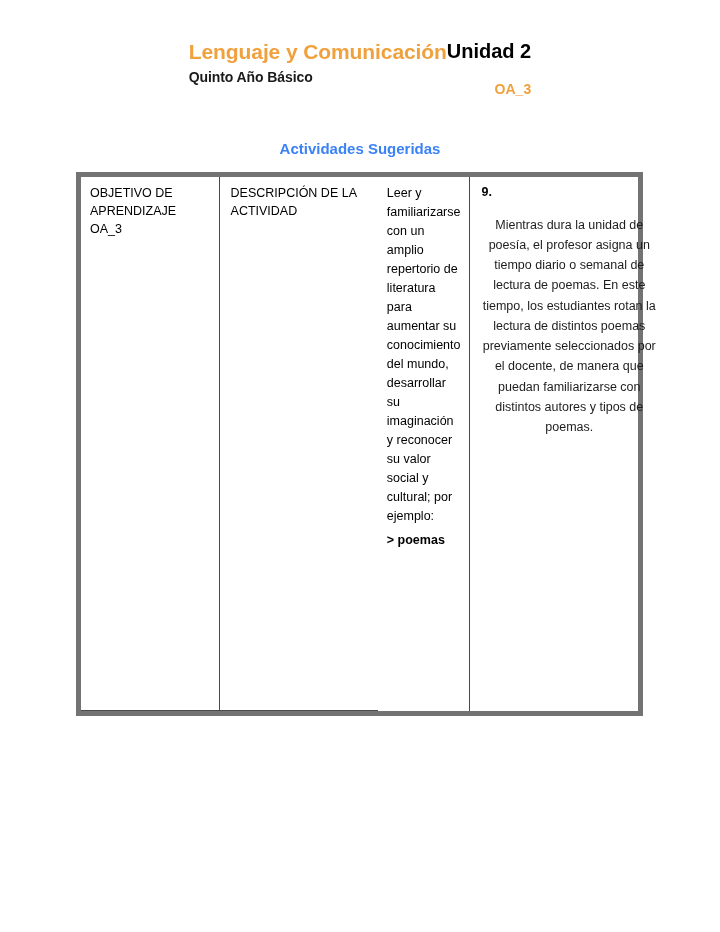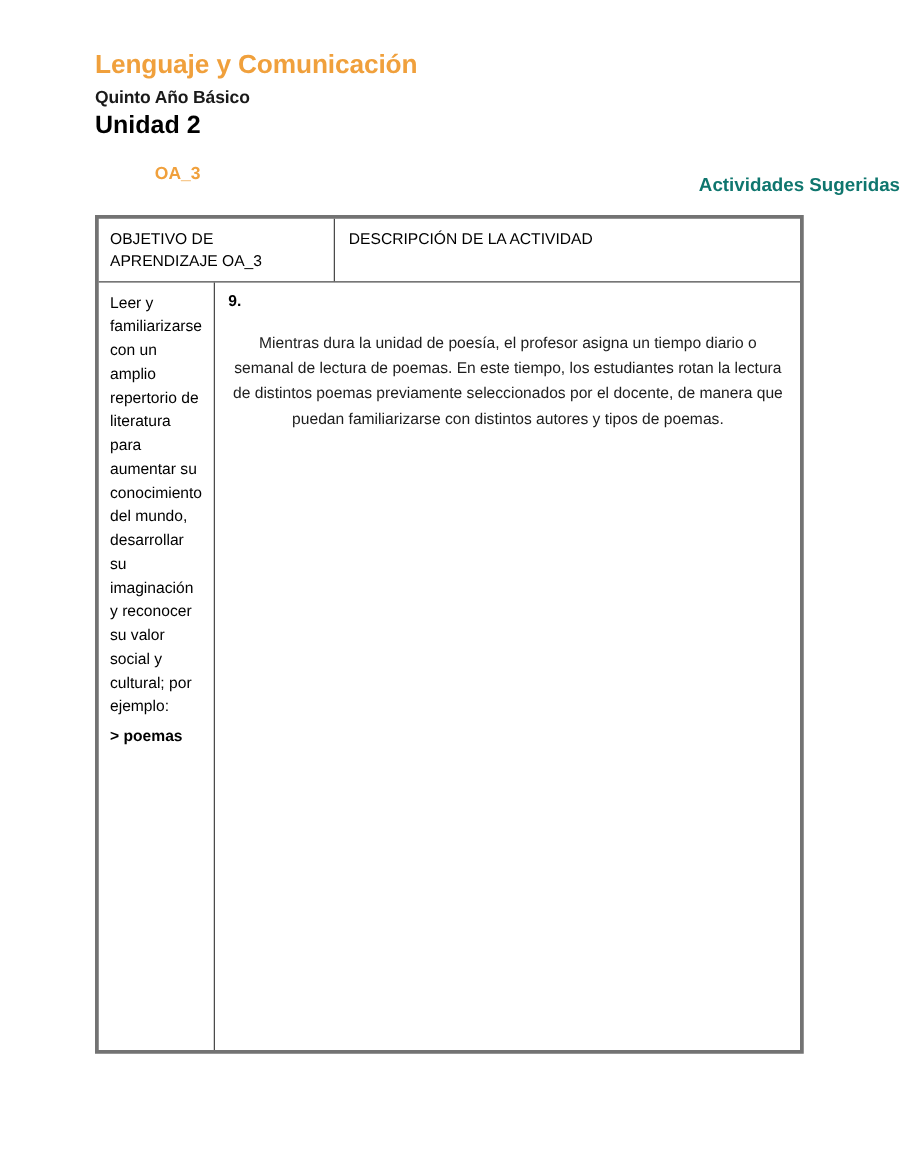--- a/index.html
+++ b/index.html
@@ -26,21 +26,20 @@
 
   
   .doc-header {
     position: absolute;
     left: 76px;
     top: 38px;
     width: 568px;
     display: flex;
     justify-content: center;
     align-items: flex-start;
-    flex-direction: column;
   }
   .header-left { text-align: left; }
   .header-right { text-align: right; }
 
   .subject-title {
     font-size: 21px;
     font-weight: bold;
     color: #F0A03C;
     line-height: 1.32;
     letter-spacing: -0.1px;
@@ -70,38 +69,38 @@
     margin-top: 16px;
     white-space: nowrap;
   }
 
   
   .section-title {
     position: absolute;
     left: 0;
     top: 140px;
     width: 720px;
-    text-align: right;
+    text-align: center;
     font-size: 15px;
     font-weight: bold;
-    color: #0f766e;
+    color: #3b82f6;
   }
 
   
   .activities-table {
     position: absolute;
     left: 76px;
     top: 172px;
     width: 567px;
-    height: 671px;
-    border: 3px solid #737373;
+    height: 544px;
+    border: 5px solid #737373;
     border-collapse: collapse;
     box-sizing: border-box;
     display: flex;
-    flex-direction: column;
+    flex-direction: row;
   }
   .table-head-row {
     display: flex;
     min-height: 50px;
     border-bottom: 1px solid #4a4a4a;
   }
   .table-body-row {
     display: flex;
     flex: 1 1 auto;
   }

